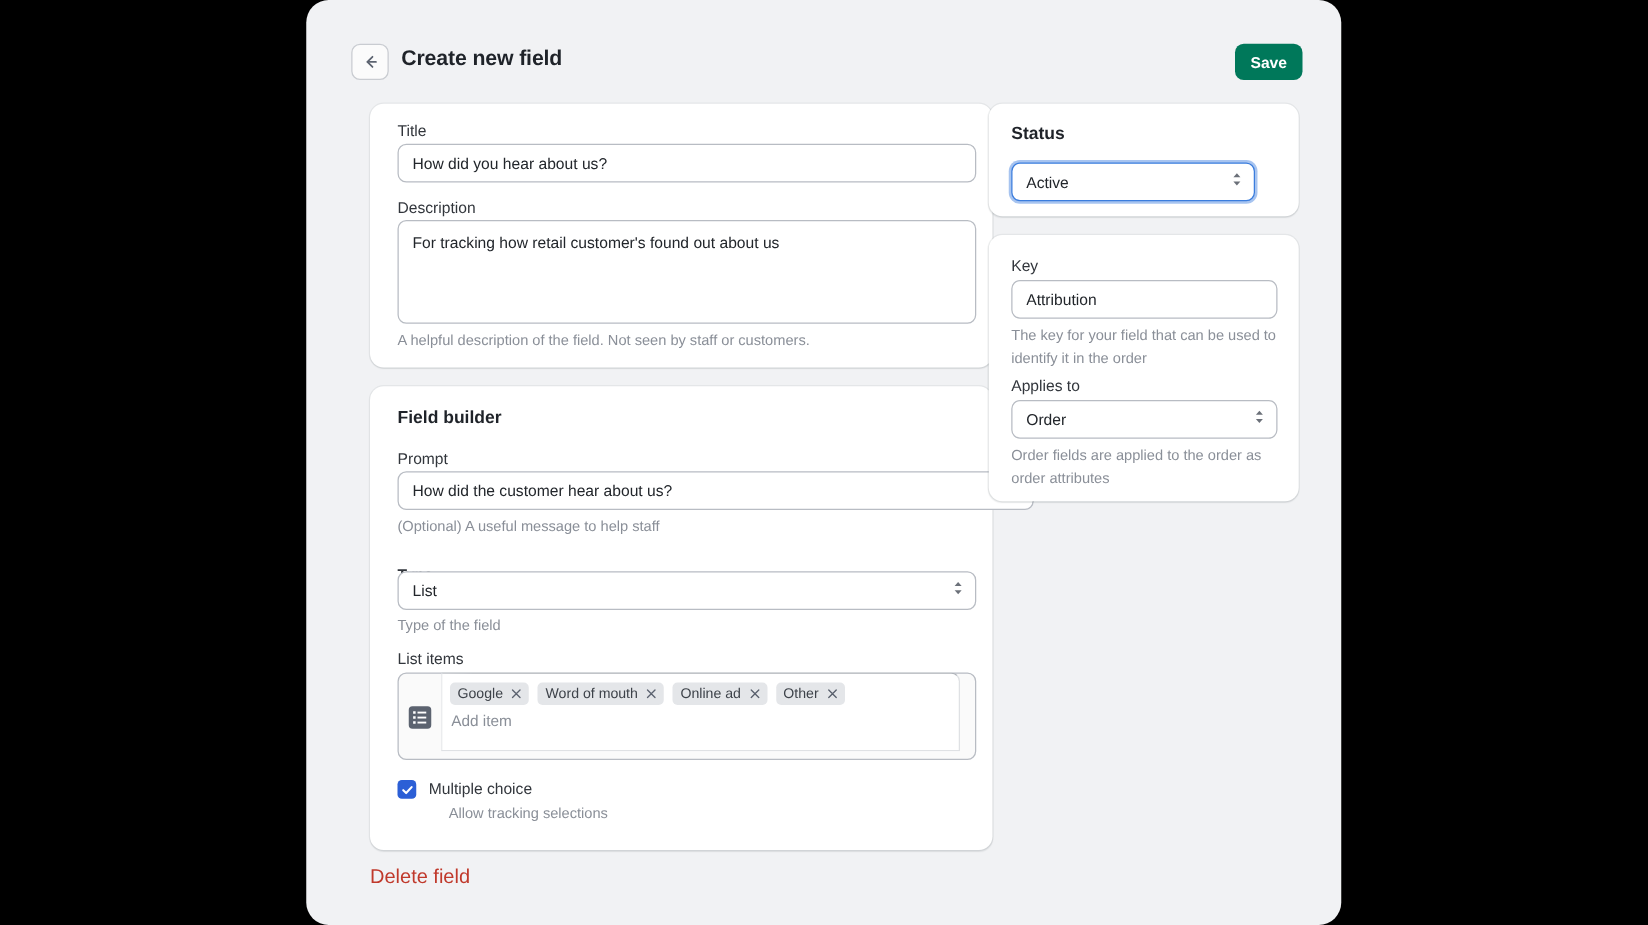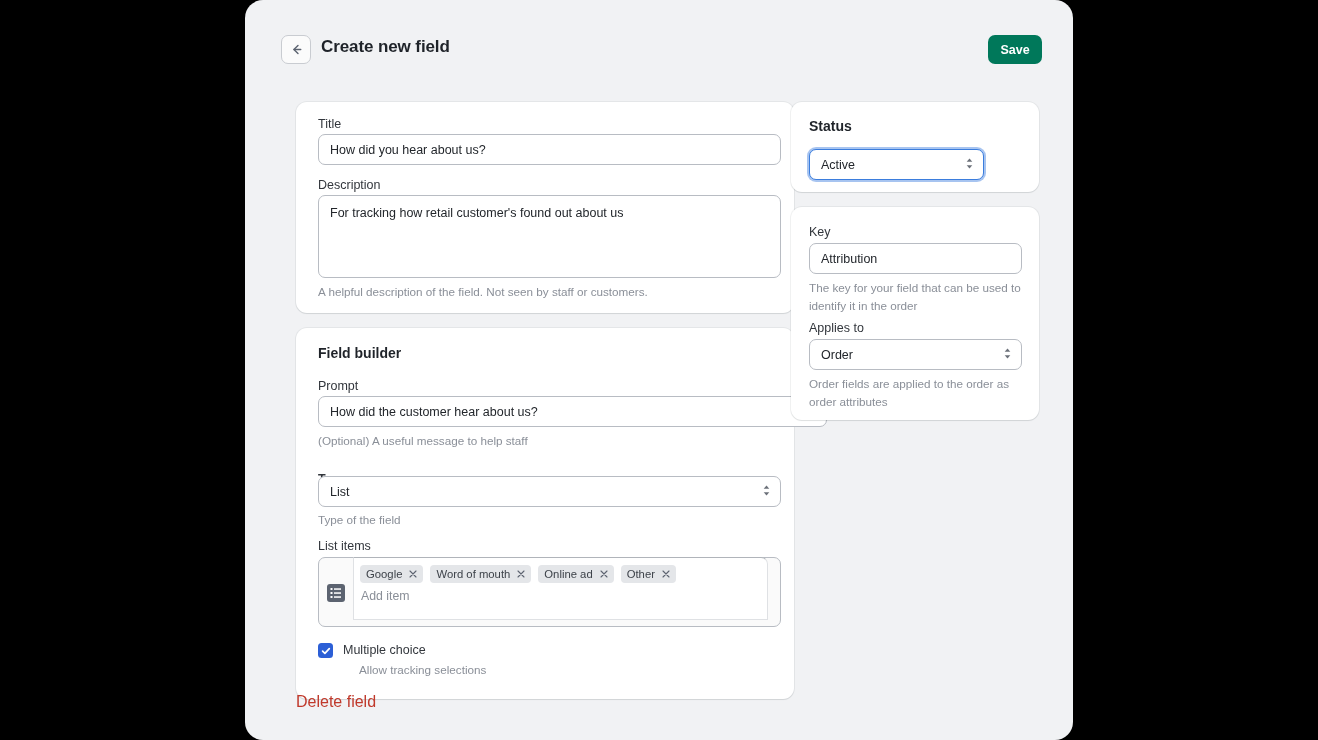--- a/index.html
+++ b/index.html
@@ -46,21 +46,20 @@
     font-size: 12.5px; font-weight: bold;
     cursor: pointer;
     display: flex; align-items: center; justify-content: center;
   }
   
   .card {
     position: absolute;
     background: #ffffff;
     border-radius: 11px;
     box-shadow: 0 0 0 1px rgba(26,32,44,0.055), 0 1px 1px rgba(26,32,44,0.09);
-    margin-top: 19px;
   }
   #card-basic  { left: 51px;  top: 83px;  width: 498px; height: 211px; }
   #card-builder{ left: 51px;  top: 309px; width: 498px; height: 371px; }
   #card-status { left: 546px; top: 83px;  width: 248px; height: 90px; }
   #card-meta   { left: 546px; top: 188px; width: 248px; height: 213px; }
 
   .lbl {
     font-size: 12.5px; color: #32363c; display: block;
   }
   .help {
@@ -307,21 +306,21 @@
         <div style="font-size:12.5px;color:#32363c;line-height:15px;">Multiple choice</div>
         <div class="help" style="margin-top:4px;margin-left:16px;">Allow tracking selections</div>
       </div>
     </div>
   </div>
 
   <div class="card" id="card-status">
     <div style="position:absolute;left:18px;top:15px;">
       <span class="sec-title">Status</span>
     </div>
-    <div class="sel-wrap" style="position:absolute;left:18px;top:47px;width:175px;">
+    <div class="sel-wrap" style="position:absolute;left:18px;top:47px;width:195px;">
       <div class="sel focused">
         <span>Active</span>
       </div>
       <span class="chev">
         <svg width="9" height="13" viewBox="0 0 9 13">
           <path d="M4.5 1.6 L7.3 4.8 H1.7 Z" fill="#6b7079"></path>
           <path d="M4.5 11.4 L7.3 8.2 H1.7 Z" fill="#6b7079"></path>
         </svg>
       </span>
     </div>

